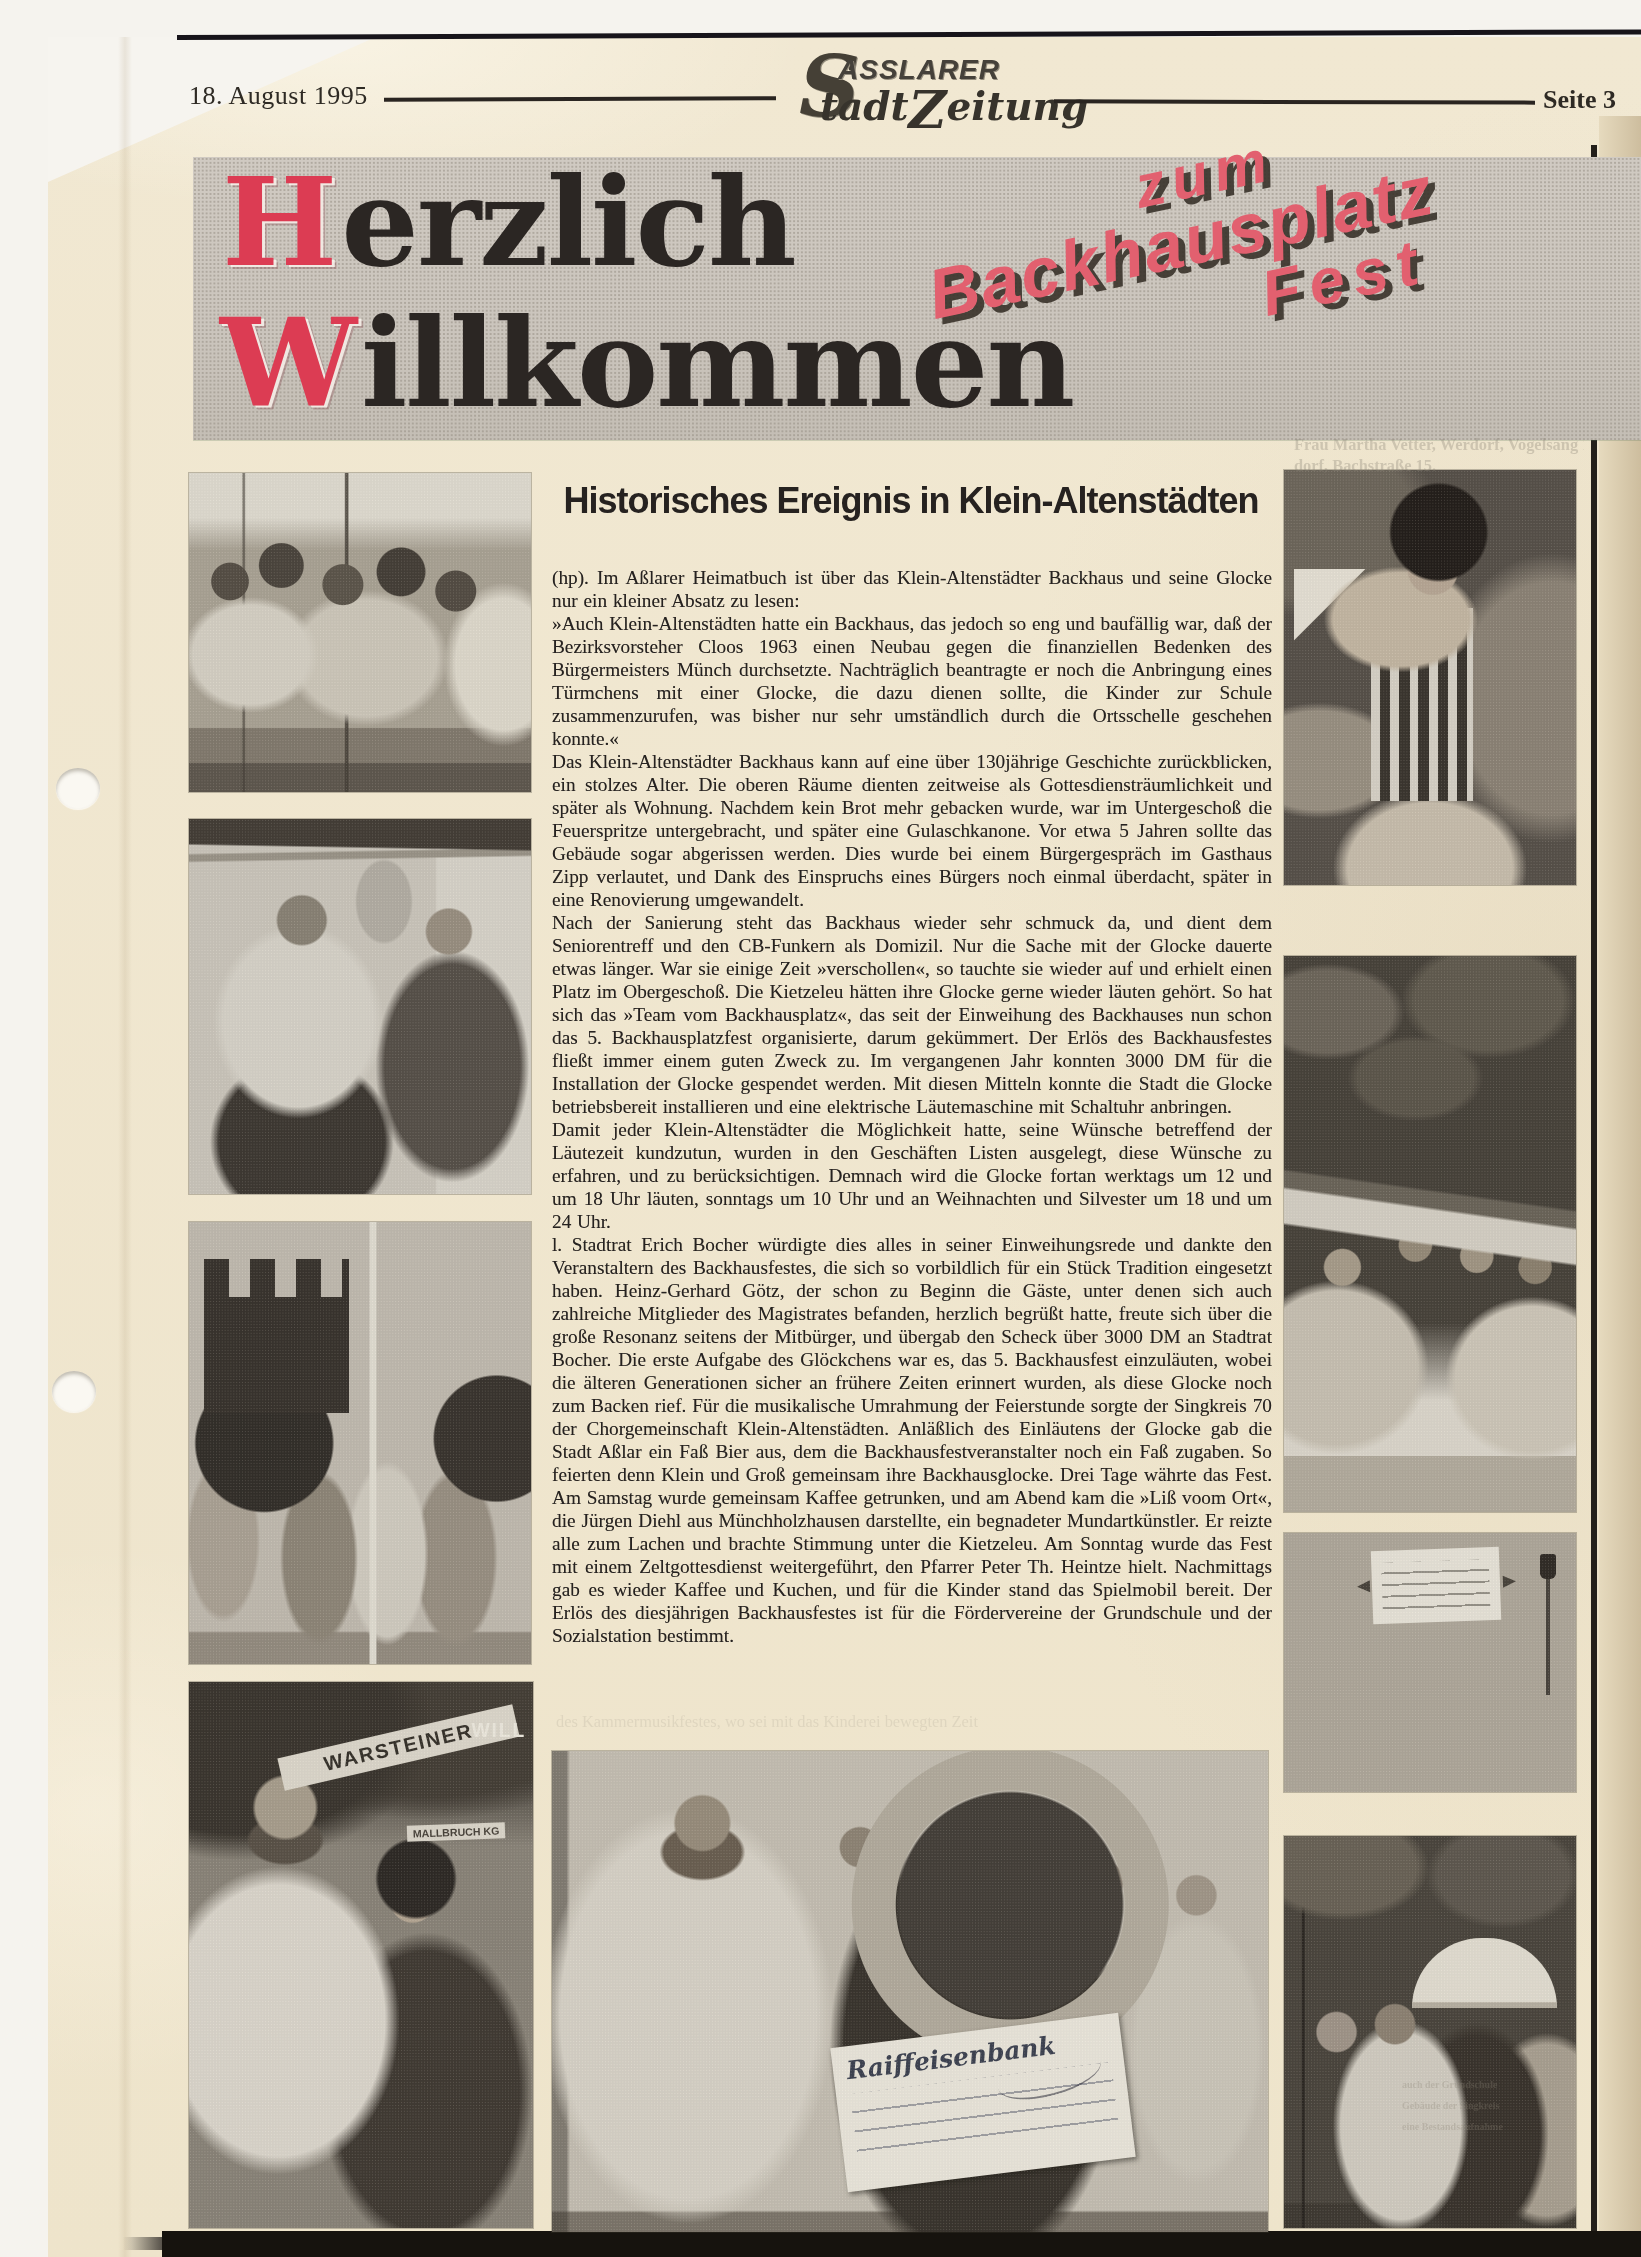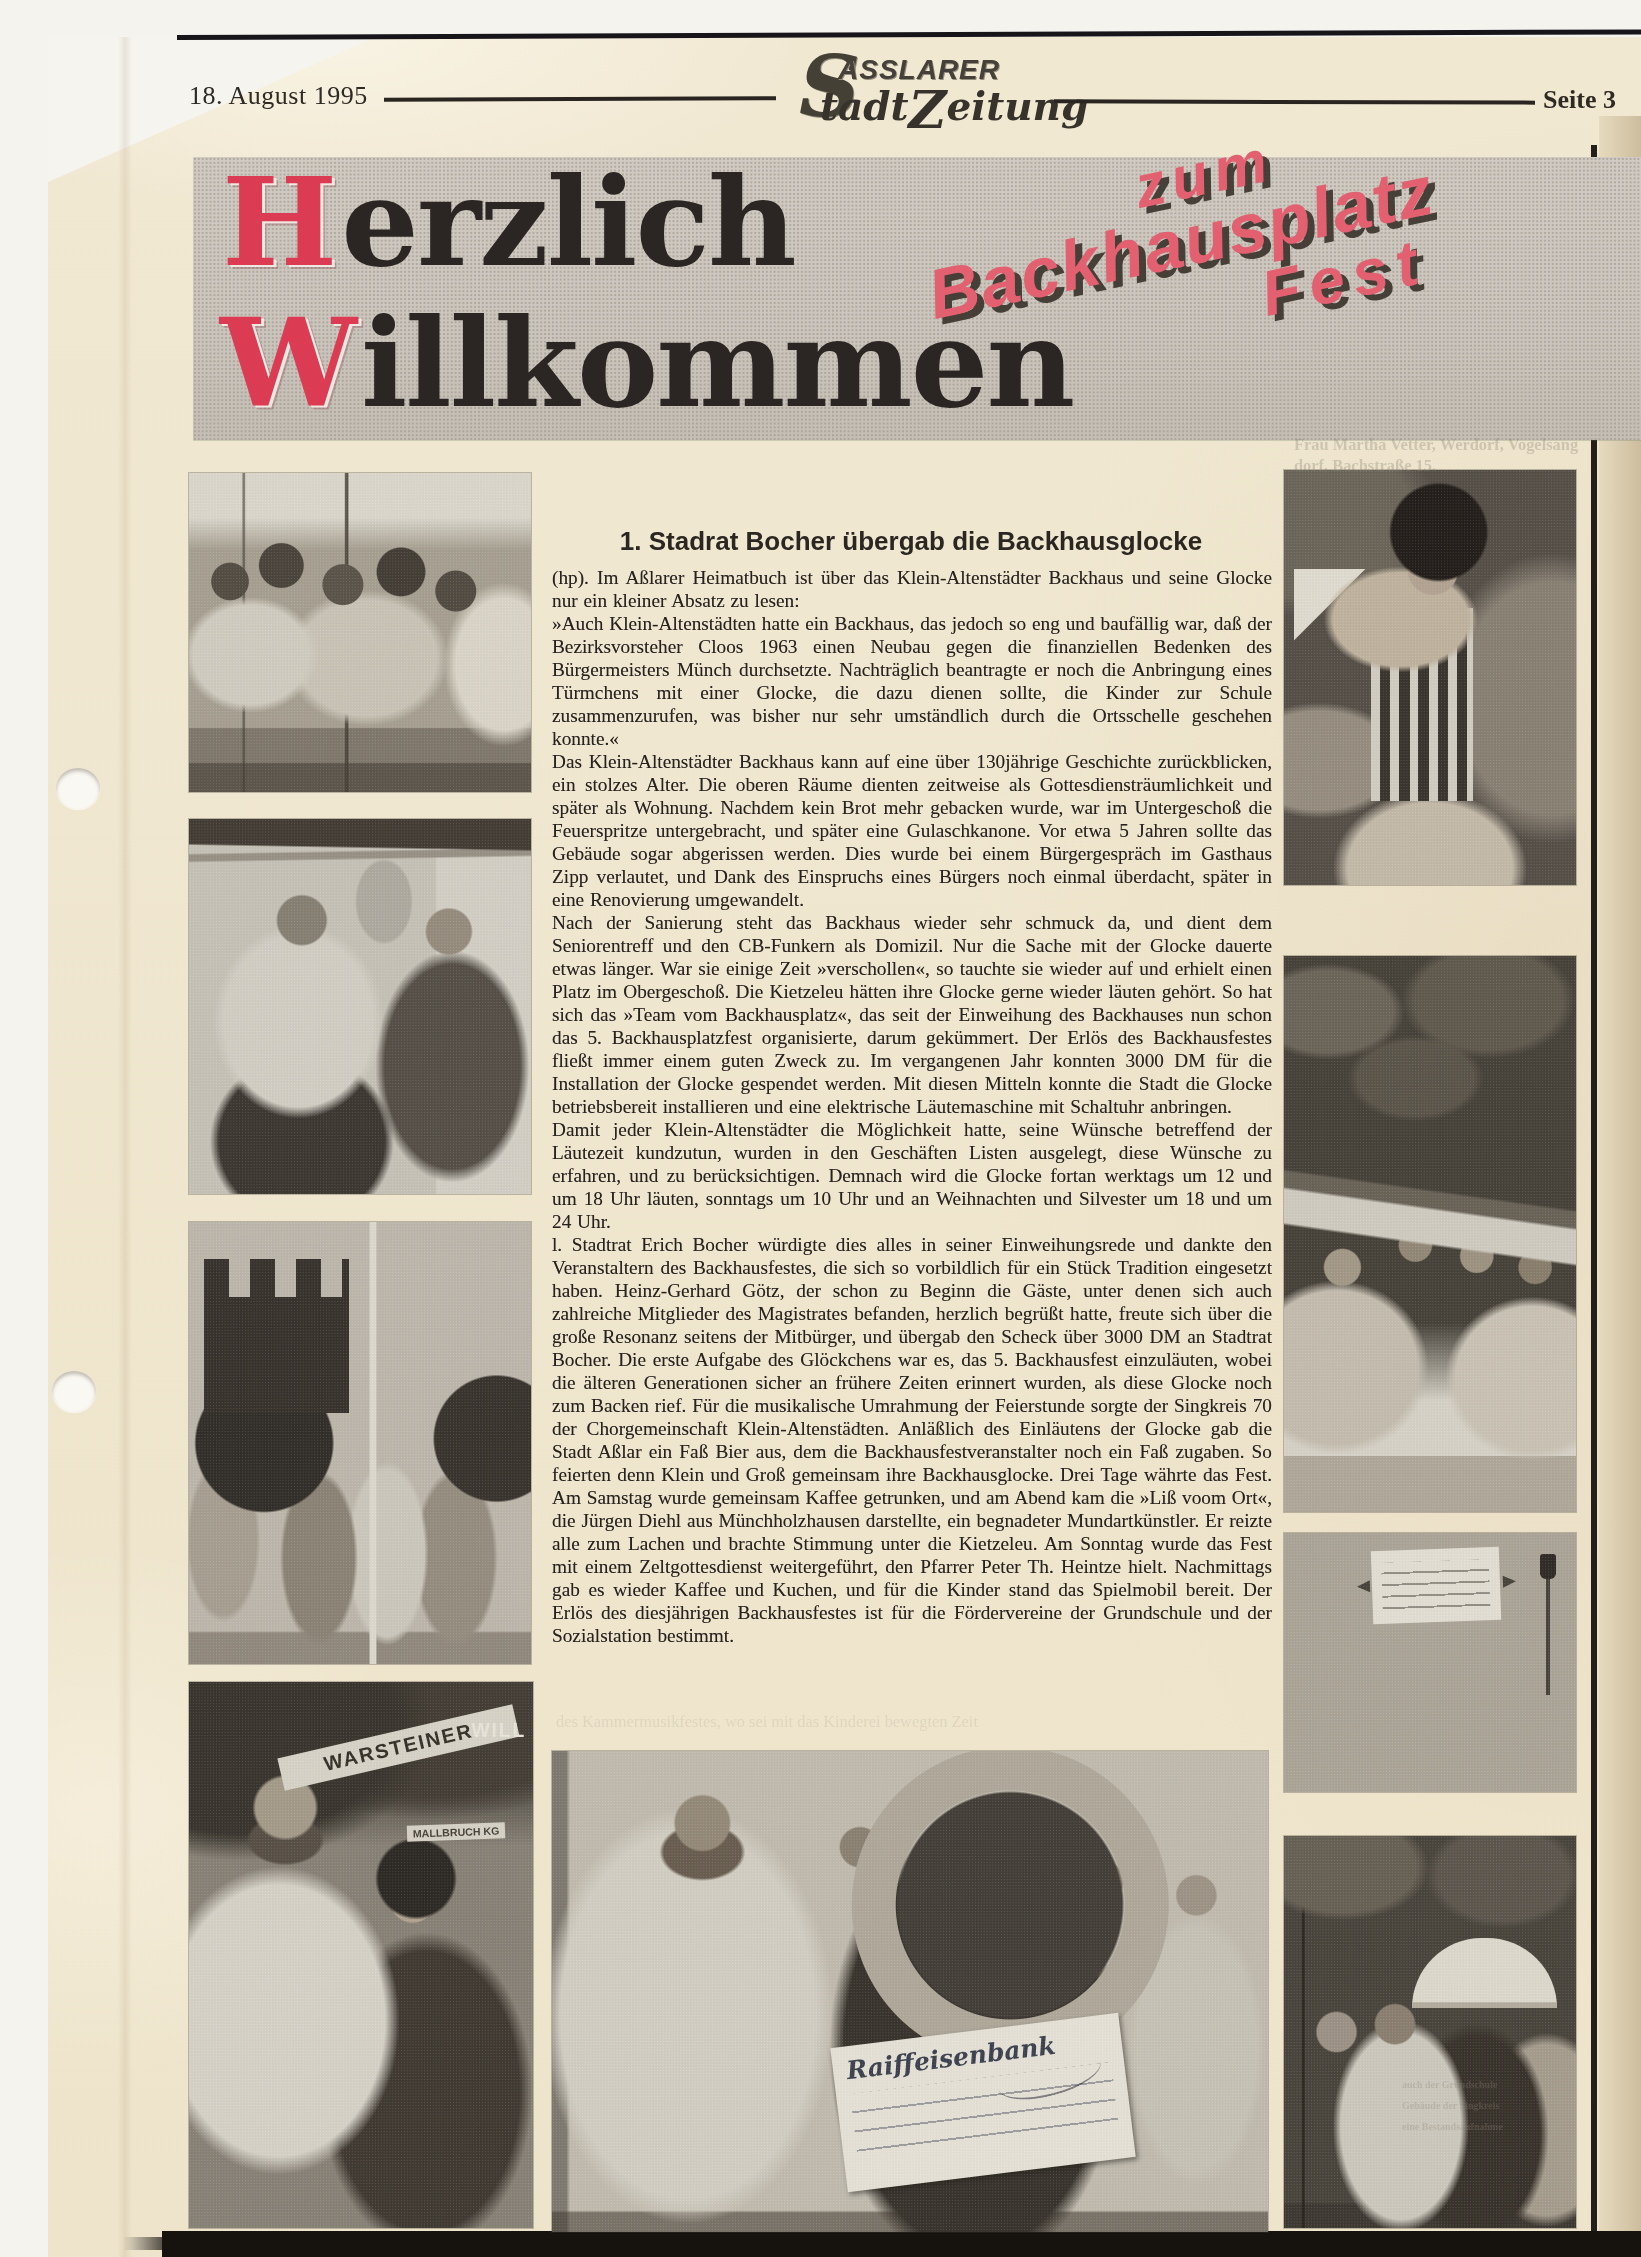--- a/index.html
+++ b/index.html
@@ -222,21 +222,21 @@
   <div class="banner">
     <div class="blackletter bl-1"><span class="bl-init">H</span><span>erzlich</span></div>
     <div class="blackletter bl-2"><span class="bl-init">W</span><span>illkommen</span></div>
     <div class="red-overlay">
       <div class="ro-1">zum</div>
       <div class="ro-2">Backhausplatz</div>
       <div class="ro-3">Fest</div>
     </div>
   </div>
 
-  <div class="a-sub">1. Stadrat Bocher übergab die Backhausglocke</div>
+  <div class="a-head">Historisches Ereignis in Klein-Altenstädten</div>
   <div class="a-body">
     <p>(hp). Im Aßlarer Heimatbuch ist über das Klein-Altenstädter Backhaus und seine Glocke nur ein kleiner Absatz zu lesen:</p>
     <p>»Auch Klein-Altenstädten hatte ein Backhaus, das jedoch so eng und baufällig war, daß der Bezirksvorsteher Cloos 1963 einen Neubau gegen die finanziellen Bedenken des Bürgermeisters Münch durchsetzte. Nachträglich beantragte er noch die Anbringung eines Türmchens mit einer Glocke, die dazu dienen sollte, die Kinder zur Schule zusammenzurufen, was bisher nur sehr umständlich durch die Ortsschelle geschehen konnte.«</p>
     <p>Das Klein-Altenstädter Backhaus kann auf eine über 130jährige Geschichte zurückblicken, ein stolzes Alter. Die oberen Räume dienten zeitweise als Gottesdiensträumlichkeit und später als Wohnung. Nachdem kein Brot mehr gebacken wurde, war im Untergeschoß die Feuerspritze untergebracht, und später eine Gulaschkanone. Vor etwa 5 Jahren sollte das Gebäude sogar abgerissen werden. Dies wurde bei einem Bürgergespräch im Gasthaus Zipp verlautet, und Dank des Einspruchs eines Bürgers noch einmal überdacht, später in eine Renovierung umgewandelt.</p>
     <p>Nach der Sanierung steht das Backhaus wieder sehr schmuck da, und dient dem Seniorentreff und den CB-Funkern als Domizil. Nur die Sache mit der Glocke dauerte etwas länger. War sie einige Zeit »verschollen«, so tauchte sie wieder auf und erhielt einen Platz im Obergeschoß. Die Kietzeleu hätten ihre Glocke gerne wieder läuten gehört. So hat sich das »Team vom Backhausplatz«, das seit der Einweihung des Backhauses nun schon das 5. Backhausplatzfest organisierte, darum gekümmert. Der Erlös des Backhausfestes fließt immer einem guten Zweck zu. Im vergangenen Jahr konnten 3000 DM für die Installation der Glocke gespendet werden. Mit diesen Mitteln konnte die Stadt die Glocke betriebsbereit installieren und eine elektrische Läutemaschine mit Schaltuhr anbringen.</p>
     <p>Damit jeder Klein-Altenstädter die Möglichkeit hatte, seine Wünsche betreffend der Läutezeit kundzutun, wurden in den Geschäften Listen ausgelegt, diese Wünsche zu erfahren, und zu berücksichtigen. Demnach wird die Glocke fortan werktags um 12 und um 18 Uhr läuten, sonntags um 10 Uhr und an Weihnachten und Silvester um 18 und um 24 Uhr.</p>
     <p>l. Stadtrat Erich Bocher würdigte dies alles in seiner Einweihungsrede und dankte den Veranstaltern des Backhausfestes, die sich so vorbildlich für ein Stück Tradition eingesetzt haben. Heinz-Gerhard Götz, der schon zu Beginn die Gäste, unter denen sich auch zahlreiche Mitglieder des Magistrates befanden, herzlich begrüßt hatte, freute sich über die große Resonanz seitens der Mitbürger, und übergab den Scheck über 3000 DM an Stadtrat Bocher. Die erste Aufgabe des Glöckchens war es, das 5. Backhausfest einzuläuten, wobei die älteren Generationen sicher an frühere Zeiten erinnert wurden, als diese Glocke noch zum Backen rief. Für die musikalische Umrahmung der Feierstunde sorgte der Singkreis 70 der Chorgemeinschaft Klein-Altenstädten. Anläßlich des Einläutens der Glocke gab die Stadt Aßlar ein Faß Bier aus, dem die Backhausfestveranstalter noch ein Faß zugaben. So feierten denn Klein und Groß gemeinsam ihre Backhausglocke. Drei Tage währte das Fest. Am Samstag wurde gemeinsam Kaffee getrunken, und am Abend kam die »Liß voom Ort«, die Jürgen Diehl aus Münchholzhausen darstellte, ein begnadeter Mundartkünstler. Er reizte alle zum Lachen und brachte Stimmung unter die Kietzeleu. Am Sonntag wurde das Fest mit einem Zeltgottesdienst weitergeführt, den Pfarrer Peter Th. Heintze hielt. Nachmittags gab es wieder Kaffee und Kuchen, und für die Kinder stand das Spielmobil bereit. Der Erlös des diesjährigen Backhausfestes ist für die Fördervereine der Grundschule und der Sozialstation bestimmt.</p>
   </div>
 
   <div id="ph1" class="photo"></div>

